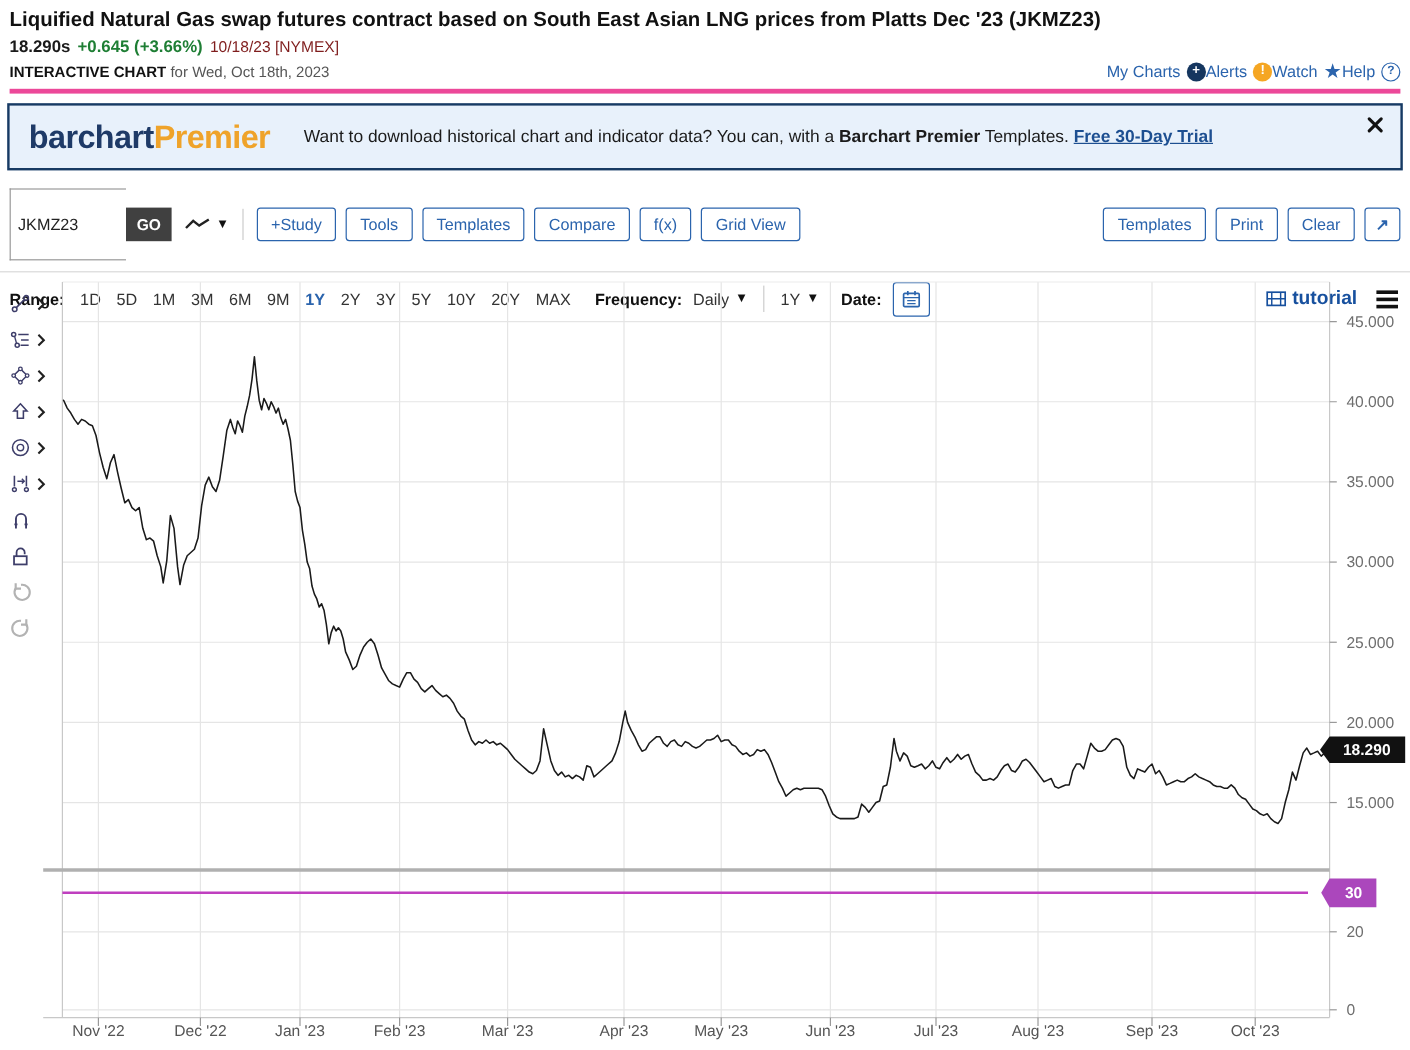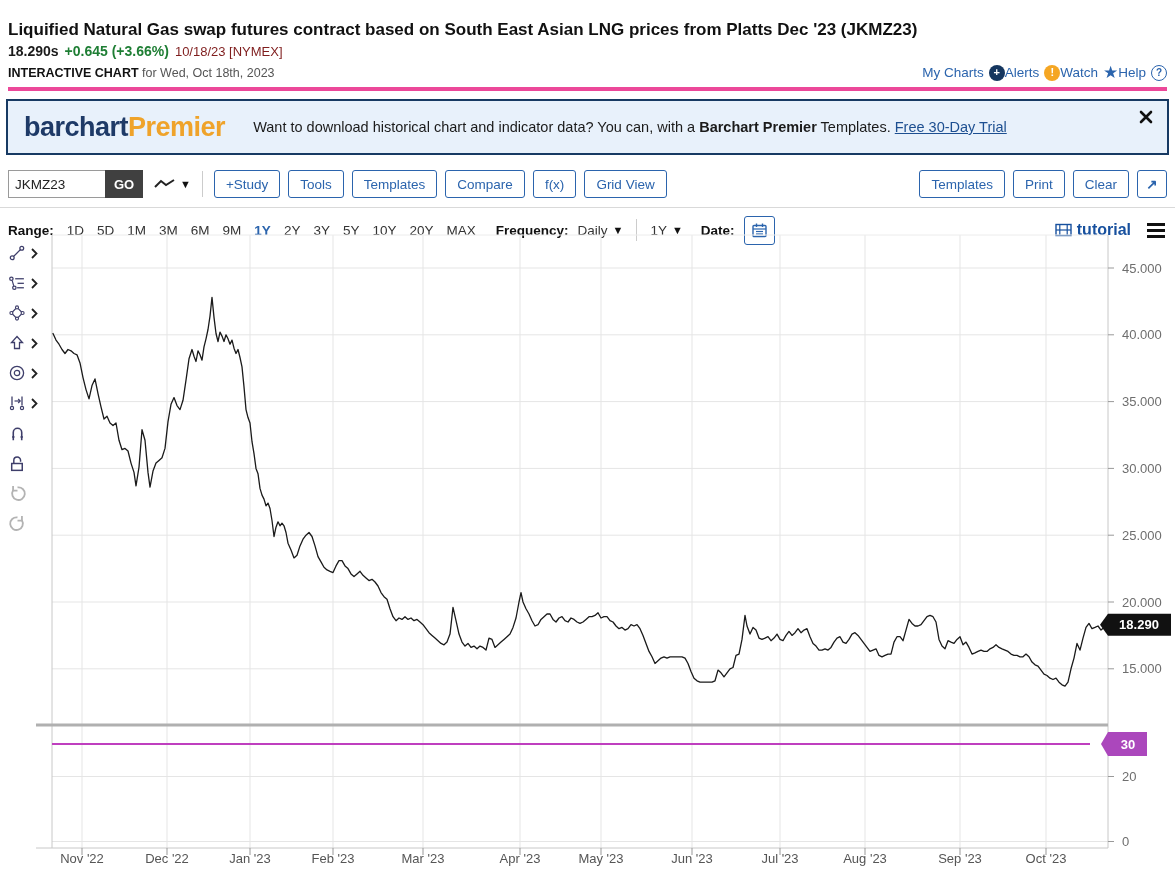--- a/index.html
+++ b/index.html
@@ -1,20 +1,20 @@
 <!DOCTYPE html>
 <html><head>
 <meta charset="utf-8">
 <style>
   html,body{margin:0;padding:0;background:#fff;}
   body{width:1175px;height:875px;position:relative;overflow:hidden;
        font-family:"Liberation Sans",sans-serif;color:#222;}
   svg{display:block;}
   
-  .header{padding:19px 8px 0;}
+  .header{padding:6px 8px 0;}
   .title{font-size:17px;font-weight:bold;color:#111;line-height:22px;}
   .price-row{margin-top:2px;font-size:14px;display:flex;align-items:baseline;gap:6px;}
   .price{font-weight:bold;color:#1a1a1a;}
   .change{font-weight:bold;color:#1e7e34;}
   .date-ex{color:#7f1d1d;font-size:13px;}
   .section-row{display:flex;justify-content:space-between;align-items:center;
                margin-top:5px;padding-bottom:6px;border-bottom:4px solid #ec4899;}
   .section-left{font-size:12.5px;color:#555;}
   .section-label{font-weight:bold;color:#111;}
   .hdr-links{display:flex;align-items:center;font-size:13.5px;color:#2b64ad;}
@@ -24,27 +24,27 @@
   .circ.plus{background:#15365f;}
   .circ.alert{background:#f5a623;}
   .star{color:#2b64ad;font-size:17px;line-height:1;}
   .circ.help{background:#fff;border:1.5px solid #2b64ad;color:#2b64ad;width:14px;height:14px;font-size:10px;}
   
   .banner{margin:8px 6px 0;border:2px solid #173a63;background:#e8f1fb;height:52px;
           display:flex;align-items:center;padding:0 16px;position:relative;}
   .logo{font-size:27px;font-weight:bold;letter-spacing:-0.5px;}
   .logo-a{color:#1e3a67;}.logo-b{color:#efa32a;}
   .banner-msg{margin-left:28px;font-size:14.5px;color:#1b1b1b;}
-  .banner-link{color:#1d4f91;text-decoration:underline;cursor:pointer;}
+  .banner-link{color:#1d4f91;text-decoration:underline;cursor:pointer;font-weight:bold;}
   .banner-close{position:absolute;right:14px;top:9px;cursor:pointer;}
   
   .toolbar{margin-top:15px;padding:0 8px 9px;border-bottom:1px solid #d9d9d9;
            display:flex;align-items:center;}
   .symbol-input{width:84px;height:26px;border:1px solid #9a9a9a;border-right:none;
-                padding:0 6px;font-size:13.5px;font-family:inherit;color:#222;outline:none;}
+                padding:16px 6px;font-size:13.5px;font-family:inherit;color:#222;outline:none;}
   .go-btn{height:28px;width:38px;background:#404040;color:#fff;font-weight:bold;
           font-size:13px;border:none;cursor:pointer;font-family:inherit;}
   .chart-type{margin-left:10px;display:flex;align-items:center;gap:3px;cursor:pointer;}
   .chev{font-size:11px;color:#111;}
   .vdiv{width:1px;height:26px;background:#ccc;margin:0 11px;}
   .btn-outline{border:1px solid #2b64ad;color:#2b64ad;background:#fff;border-radius:3px;
                height:28px;padding:0 11px;font-size:13.5px;margin-right:8px;cursor:pointer;
                font-family:inherit;}
   .tb-right{margin-left:auto;display:flex;align-items:center;}
   .arrow-btn{width:30px;padding:0;font-weight:bold;margin-right:0;}

